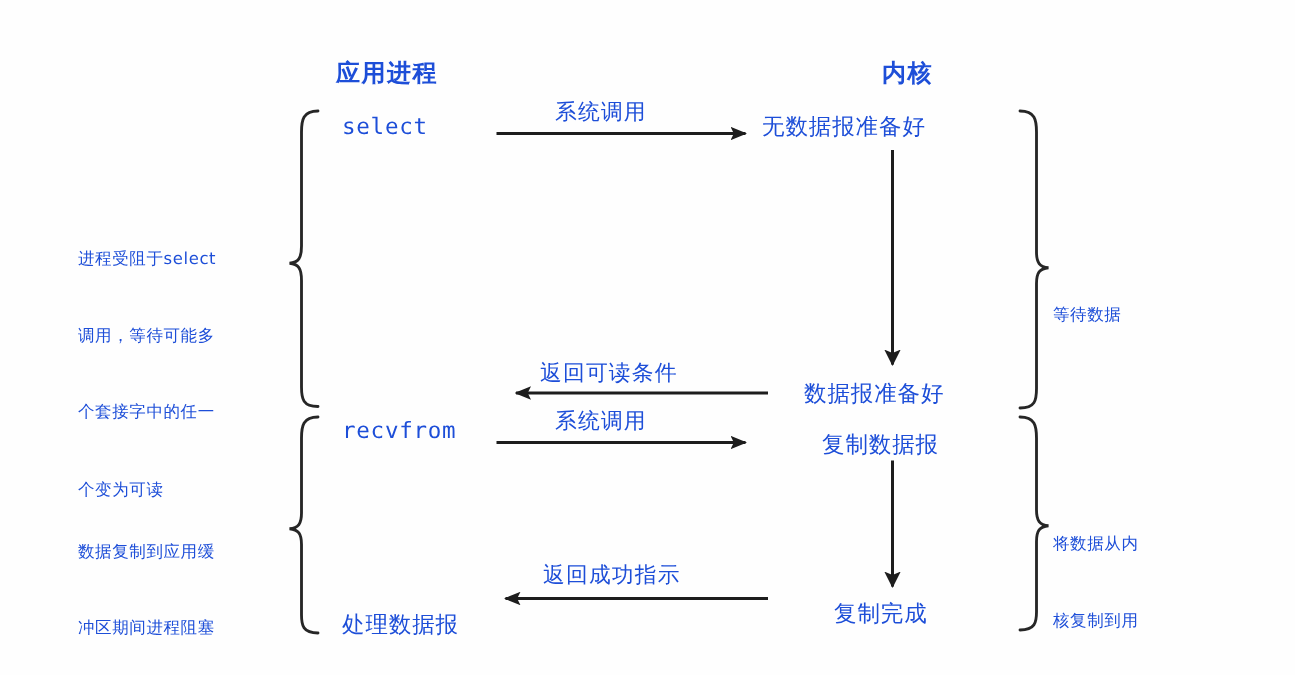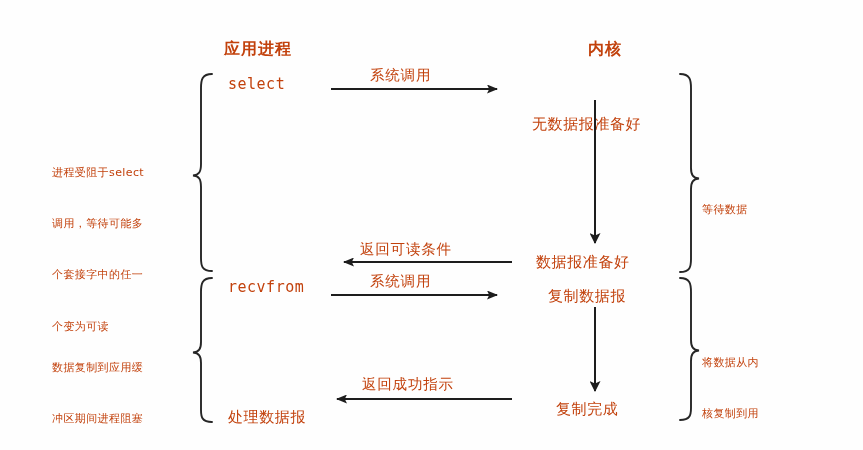--- a/index.html
+++ b/index.html
@@ -15,21 +15,21 @@
     position: relative;
     width: 863px;
     height: 450px;
     background: #fefefe;
     overflow: hidden;
   }
   .lbl {
     position: absolute;
     white-space: pre;
     line-height: 1.32;
-    color: #c2410c;
+    color: #1d4ed8;
   }
   .col-head {
     font-family: "DejaVu Sans", "Liberation Sans", sans-serif;
     font-weight: bold;
     font-size: 16px;
     letter-spacing: 1px;
   }
   .mono {
     font-family: "DejaVu Sans Mono", "Liberation Mono", monospace;
     font-size: 15px;
@@ -68,21 +68,21 @@
   <div class="lbl col-head" style="left:224px; top:38px;">应用进程</div>
 
   <div class="lbl col-head" style="left:588px; top:38px;">内核</div>
 
   <div class="lbl mono" style="left:228px; top:75px;">select</div>
 
   <div class="lbl mono" style="left:228px; top:278px;">recvfrom</div>
 
   <div class="lbl cjk" style="left:228px; top:408px;font-family:Liberation Serif, serif;">处理数据报</div>
 
-  <div class="lbl cjk" style="left:532px; top:75px;margin-top:40px;">无数据报准备好</div>
+  <div class="lbl cjk" style="left:508px; top:75px;">无数据报准备好</div>
 
   <div class="lbl cjk" style="left:536px; top:253px;">数据报准备好</div>
 
   <div class="lbl cjk" style="left:548px; top:287px;">复制数据报</div>
 
   <div class="lbl cjk" style="left:556px; top:400px;">复制完成</div>
 
   <div class="lbl arrow-lbl" style="left:370px; top:66px;">系统调用</div>
 
   <div class="lbl arrow-lbl" style="left:360px; top:240px;">返回可读条件</div>

